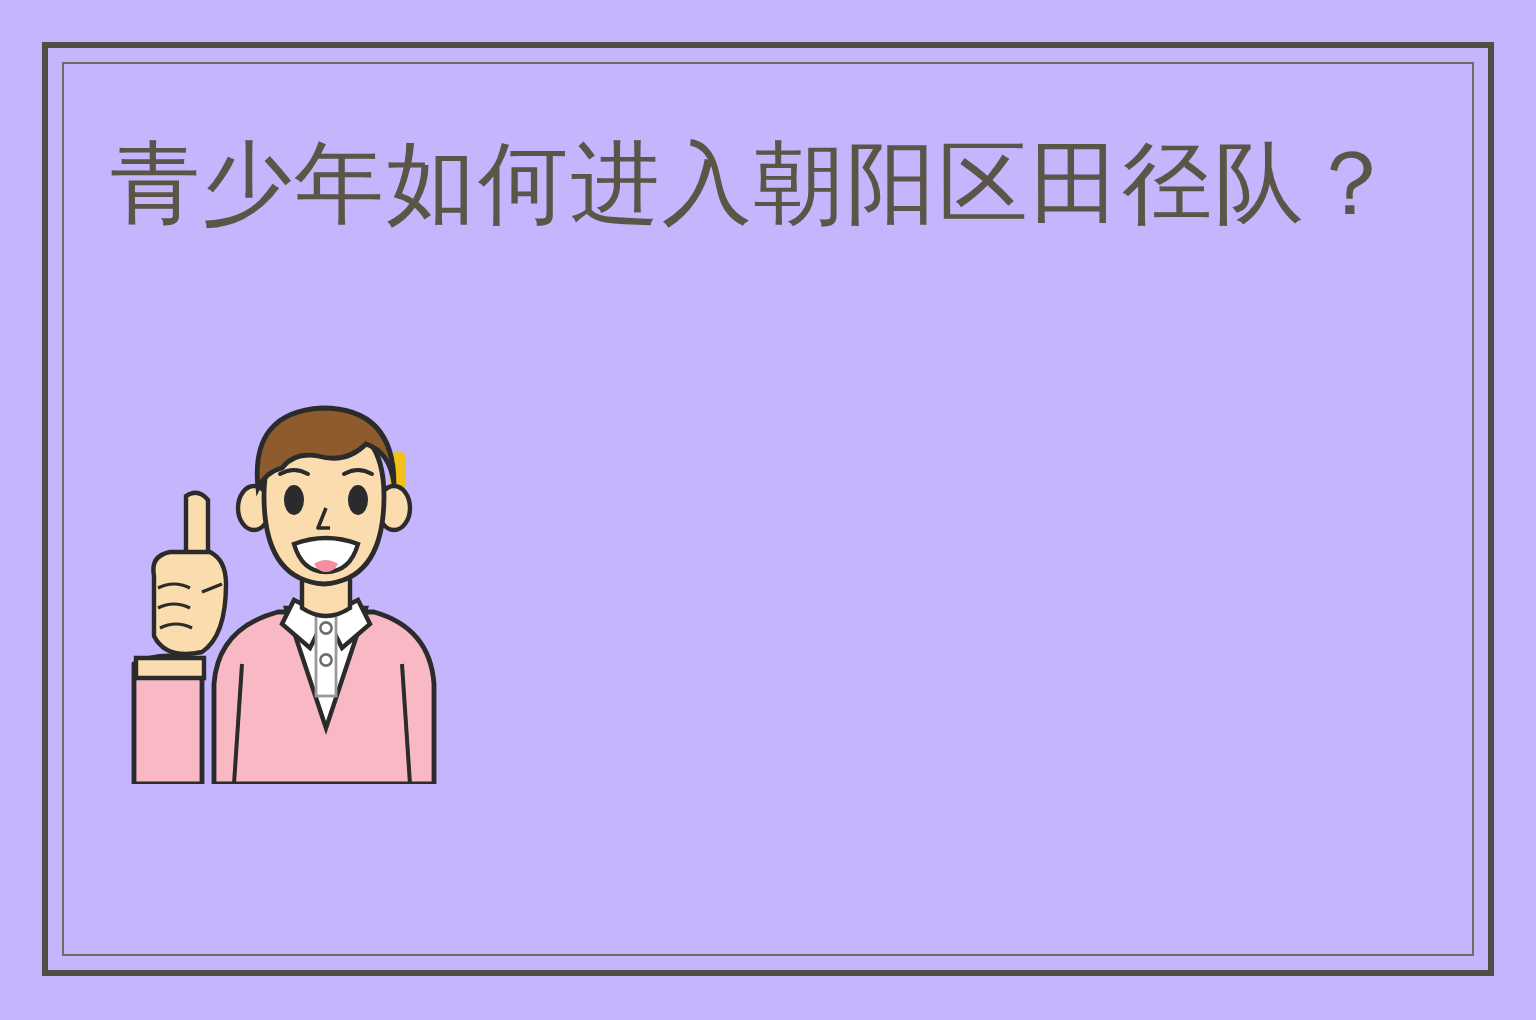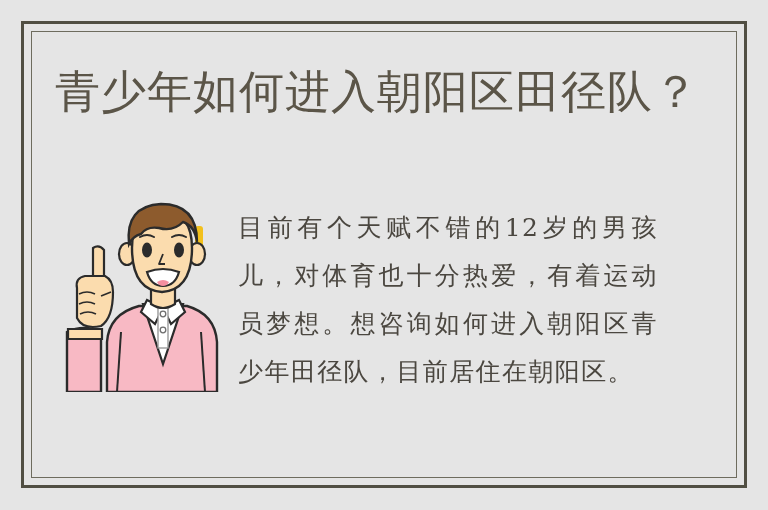--- a/index.html
+++ b/index.html
@@ -11,21 +11,21 @@
     height: 510px;
     background: #fdfdf4;
     font-family: "Liberation Sans", "DejaVu Sans", sans-serif;
     overflow: hidden;
   }
 
   .page {
     position: relative;
     width: 768px;
     height: 510px;
-    background: #e5e5e5;
+    background: #c4b5fd;
     box-sizing: border-box;
   }
 
   
   .frame-outer {
     position: absolute;
     left: 21px;
     top: 21px;
     width: 726px;
     height: 467px;
@@ -152,17 +152,16 @@
 
           <path d="M24 102 Q32 98 40 102" fill="none" stroke="#2b2b2b" stroke-width="1.6"></path>
           <path d="M24 112 Q32 108 40 112" fill="none" stroke="#2b2b2b" stroke-width="1.6"></path>
           <path d="M25 122 Q33 118 41 122" fill="none" stroke="#2b2b2b" stroke-width="1.6"></path>
           <path d="M46 104 L56 100" fill="none" stroke="#2b2b2b" stroke-width="1.6"></path>
         </g>
 
       </svg>
     </div>
 
-    <div class="body-text">目前有个天赋不错的12岁的男孩儿，对体育也十分热爱，有着运动员梦想。想咨询如何进入朝阳区青少年田径队，目前居住在朝阳区。</div>
 
   </div>
 
 </div>
 
 </body></html>

